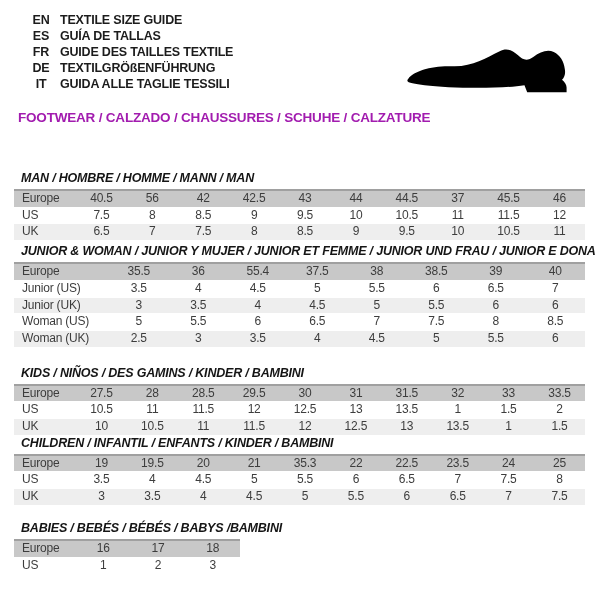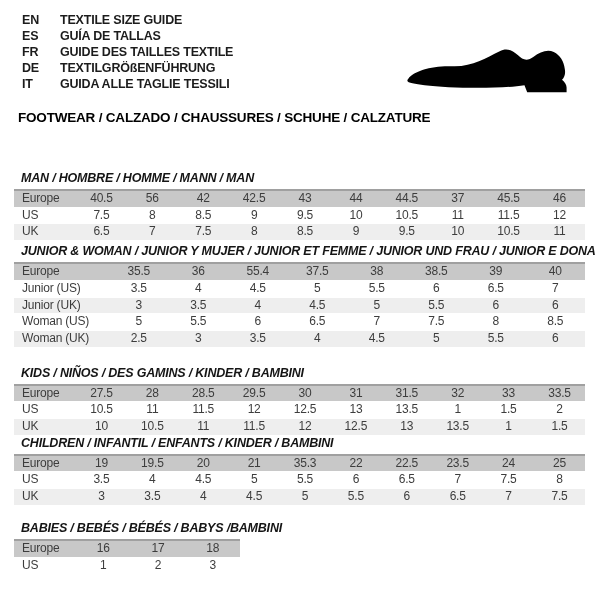--- a/index.html
+++ b/index.html
@@ -14,28 +14,29 @@
 
   
   .header-langs { padding: 12px 0 0 22px; }
   .lang-row { display: flex; line-height: 16px; }
   .lang-code, .lang-label {
     font-weight: bold;
     font-size: 12.5px;
     color: #1c1c1c;
     letter-spacing: -0.2px;
     white-space: nowrap;
+    text-align: center;
   }
   .lang-code { width: 38px; }
 
   .footwear-title {
     margin: 18px 0 12px 18px;
     font-weight: bold;
     font-size: 13.5px;
-    color: #000000;
+    color: #a21caf;
     letter-spacing: -0.2px;
   }
 
   
   .shoe-wrap {
     position: absolute;
     left: 399px;
     top: 34px;
     width: 174px;
     height: 63px;

